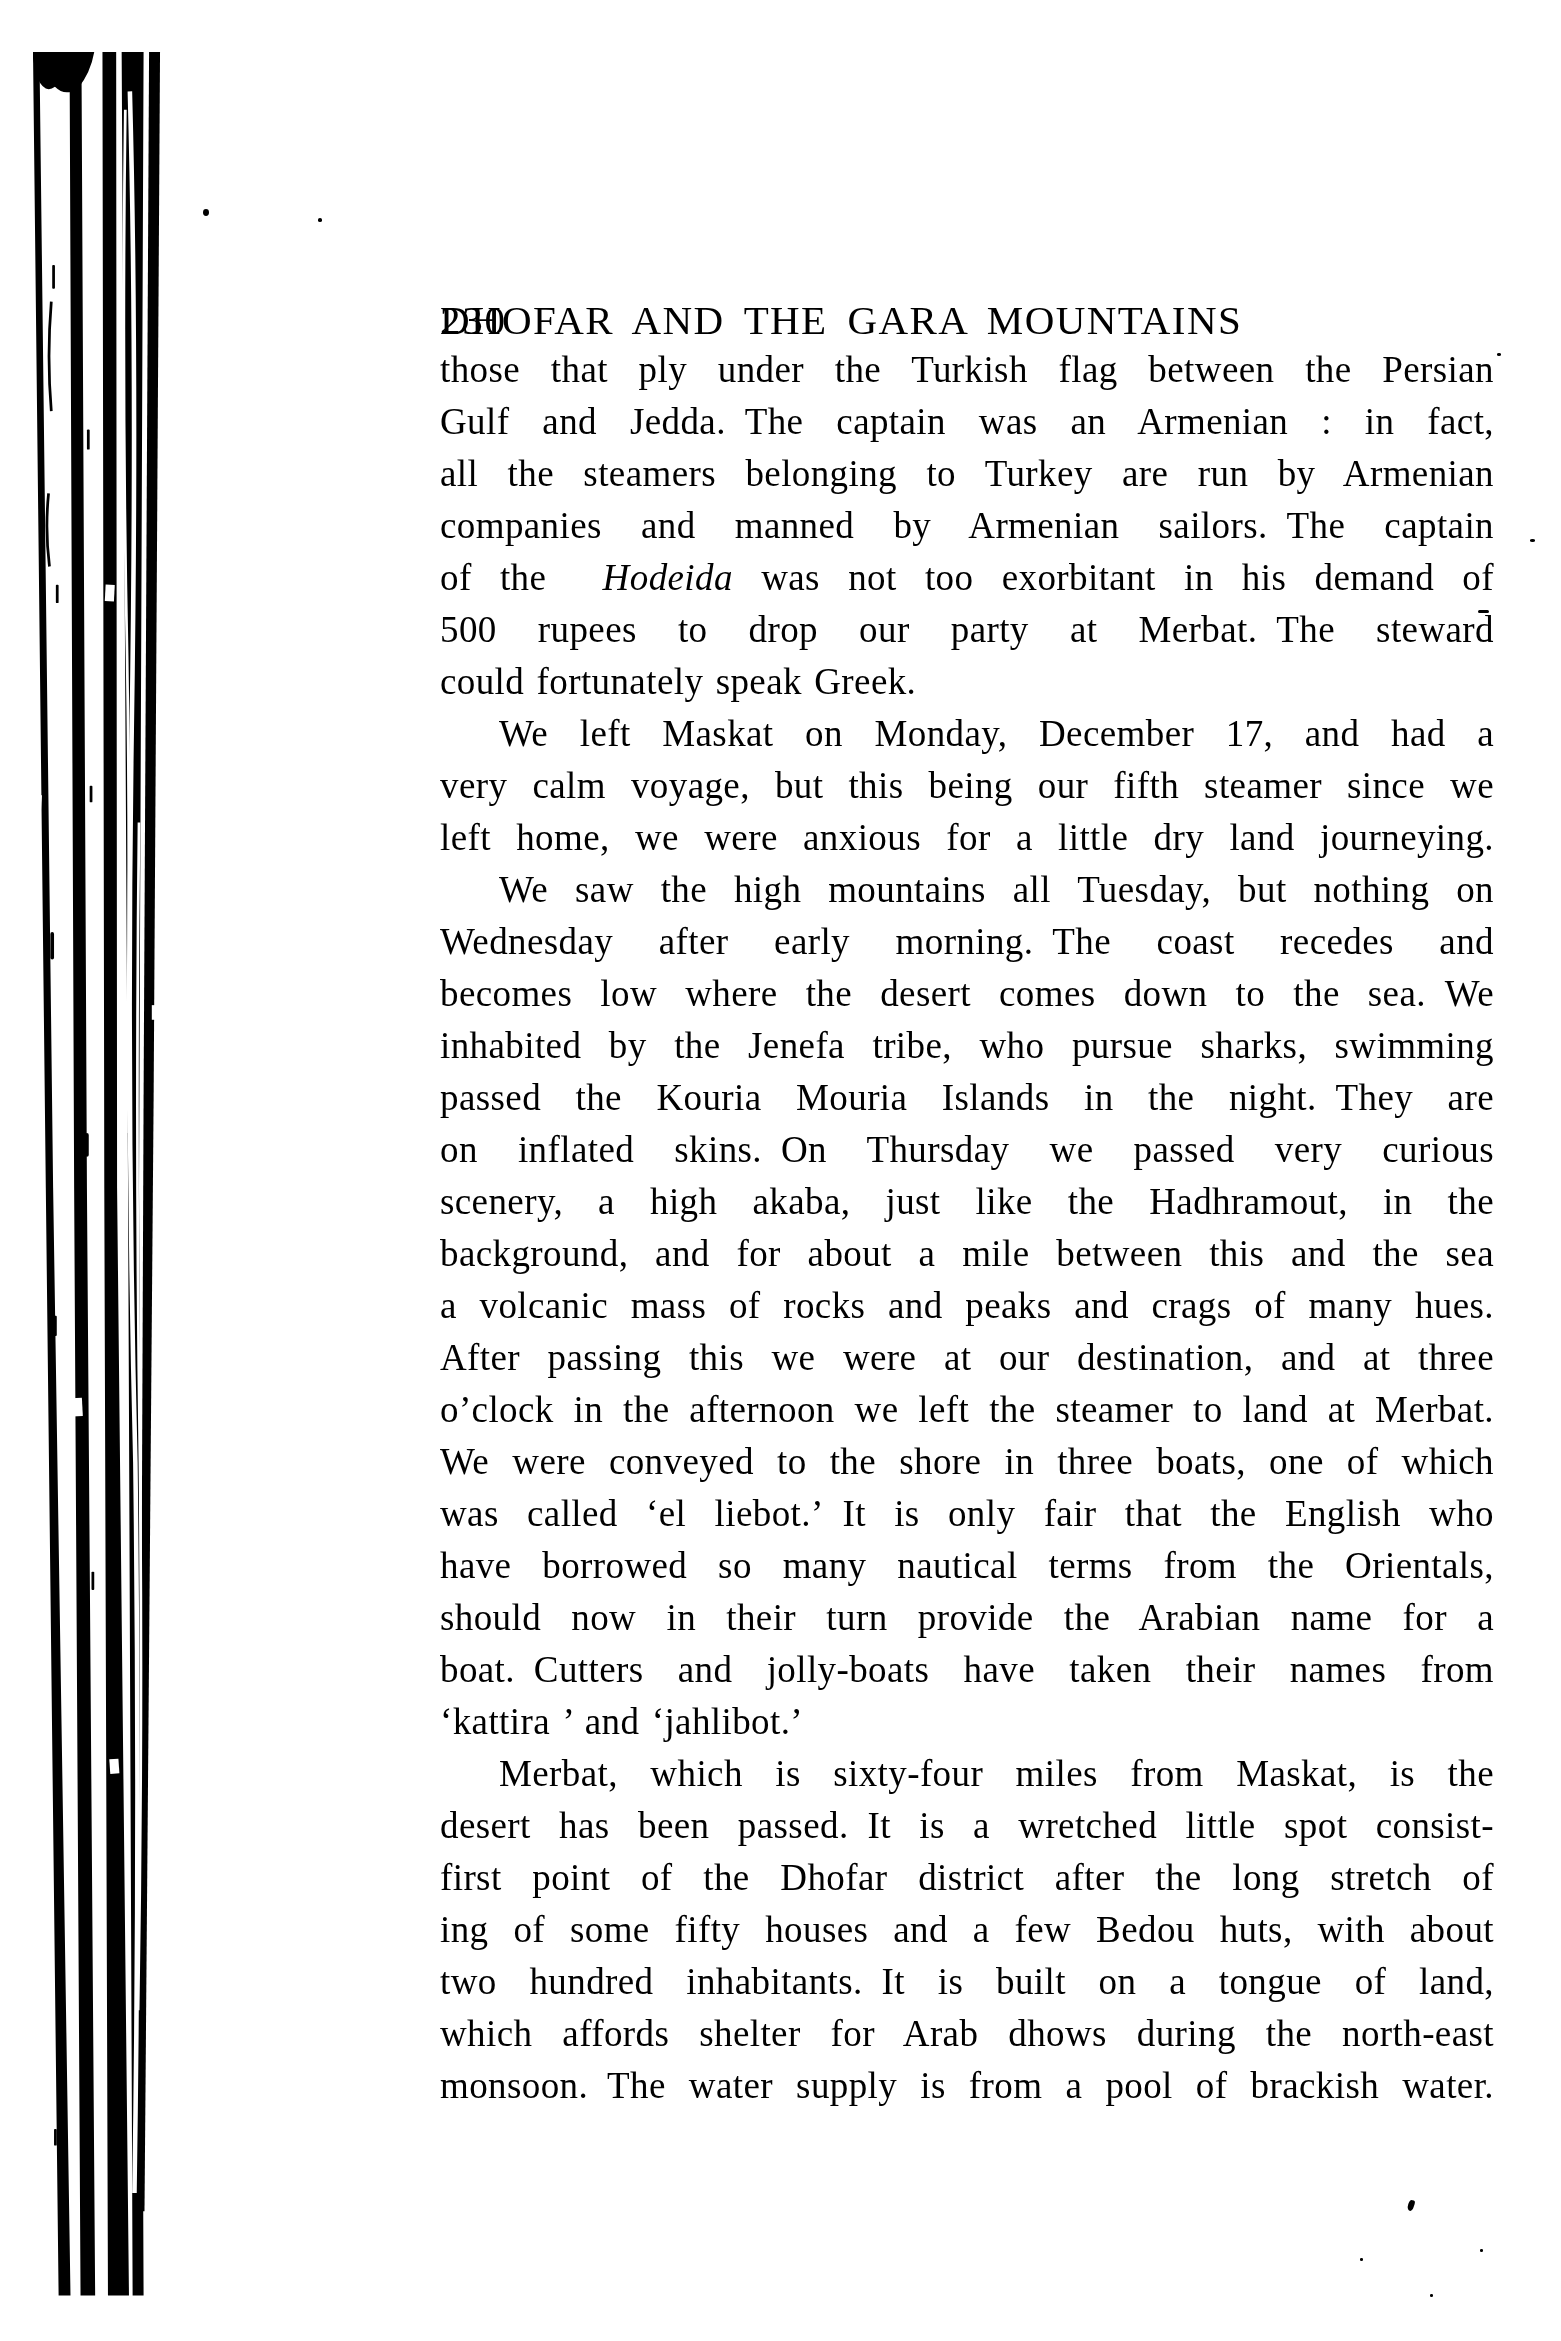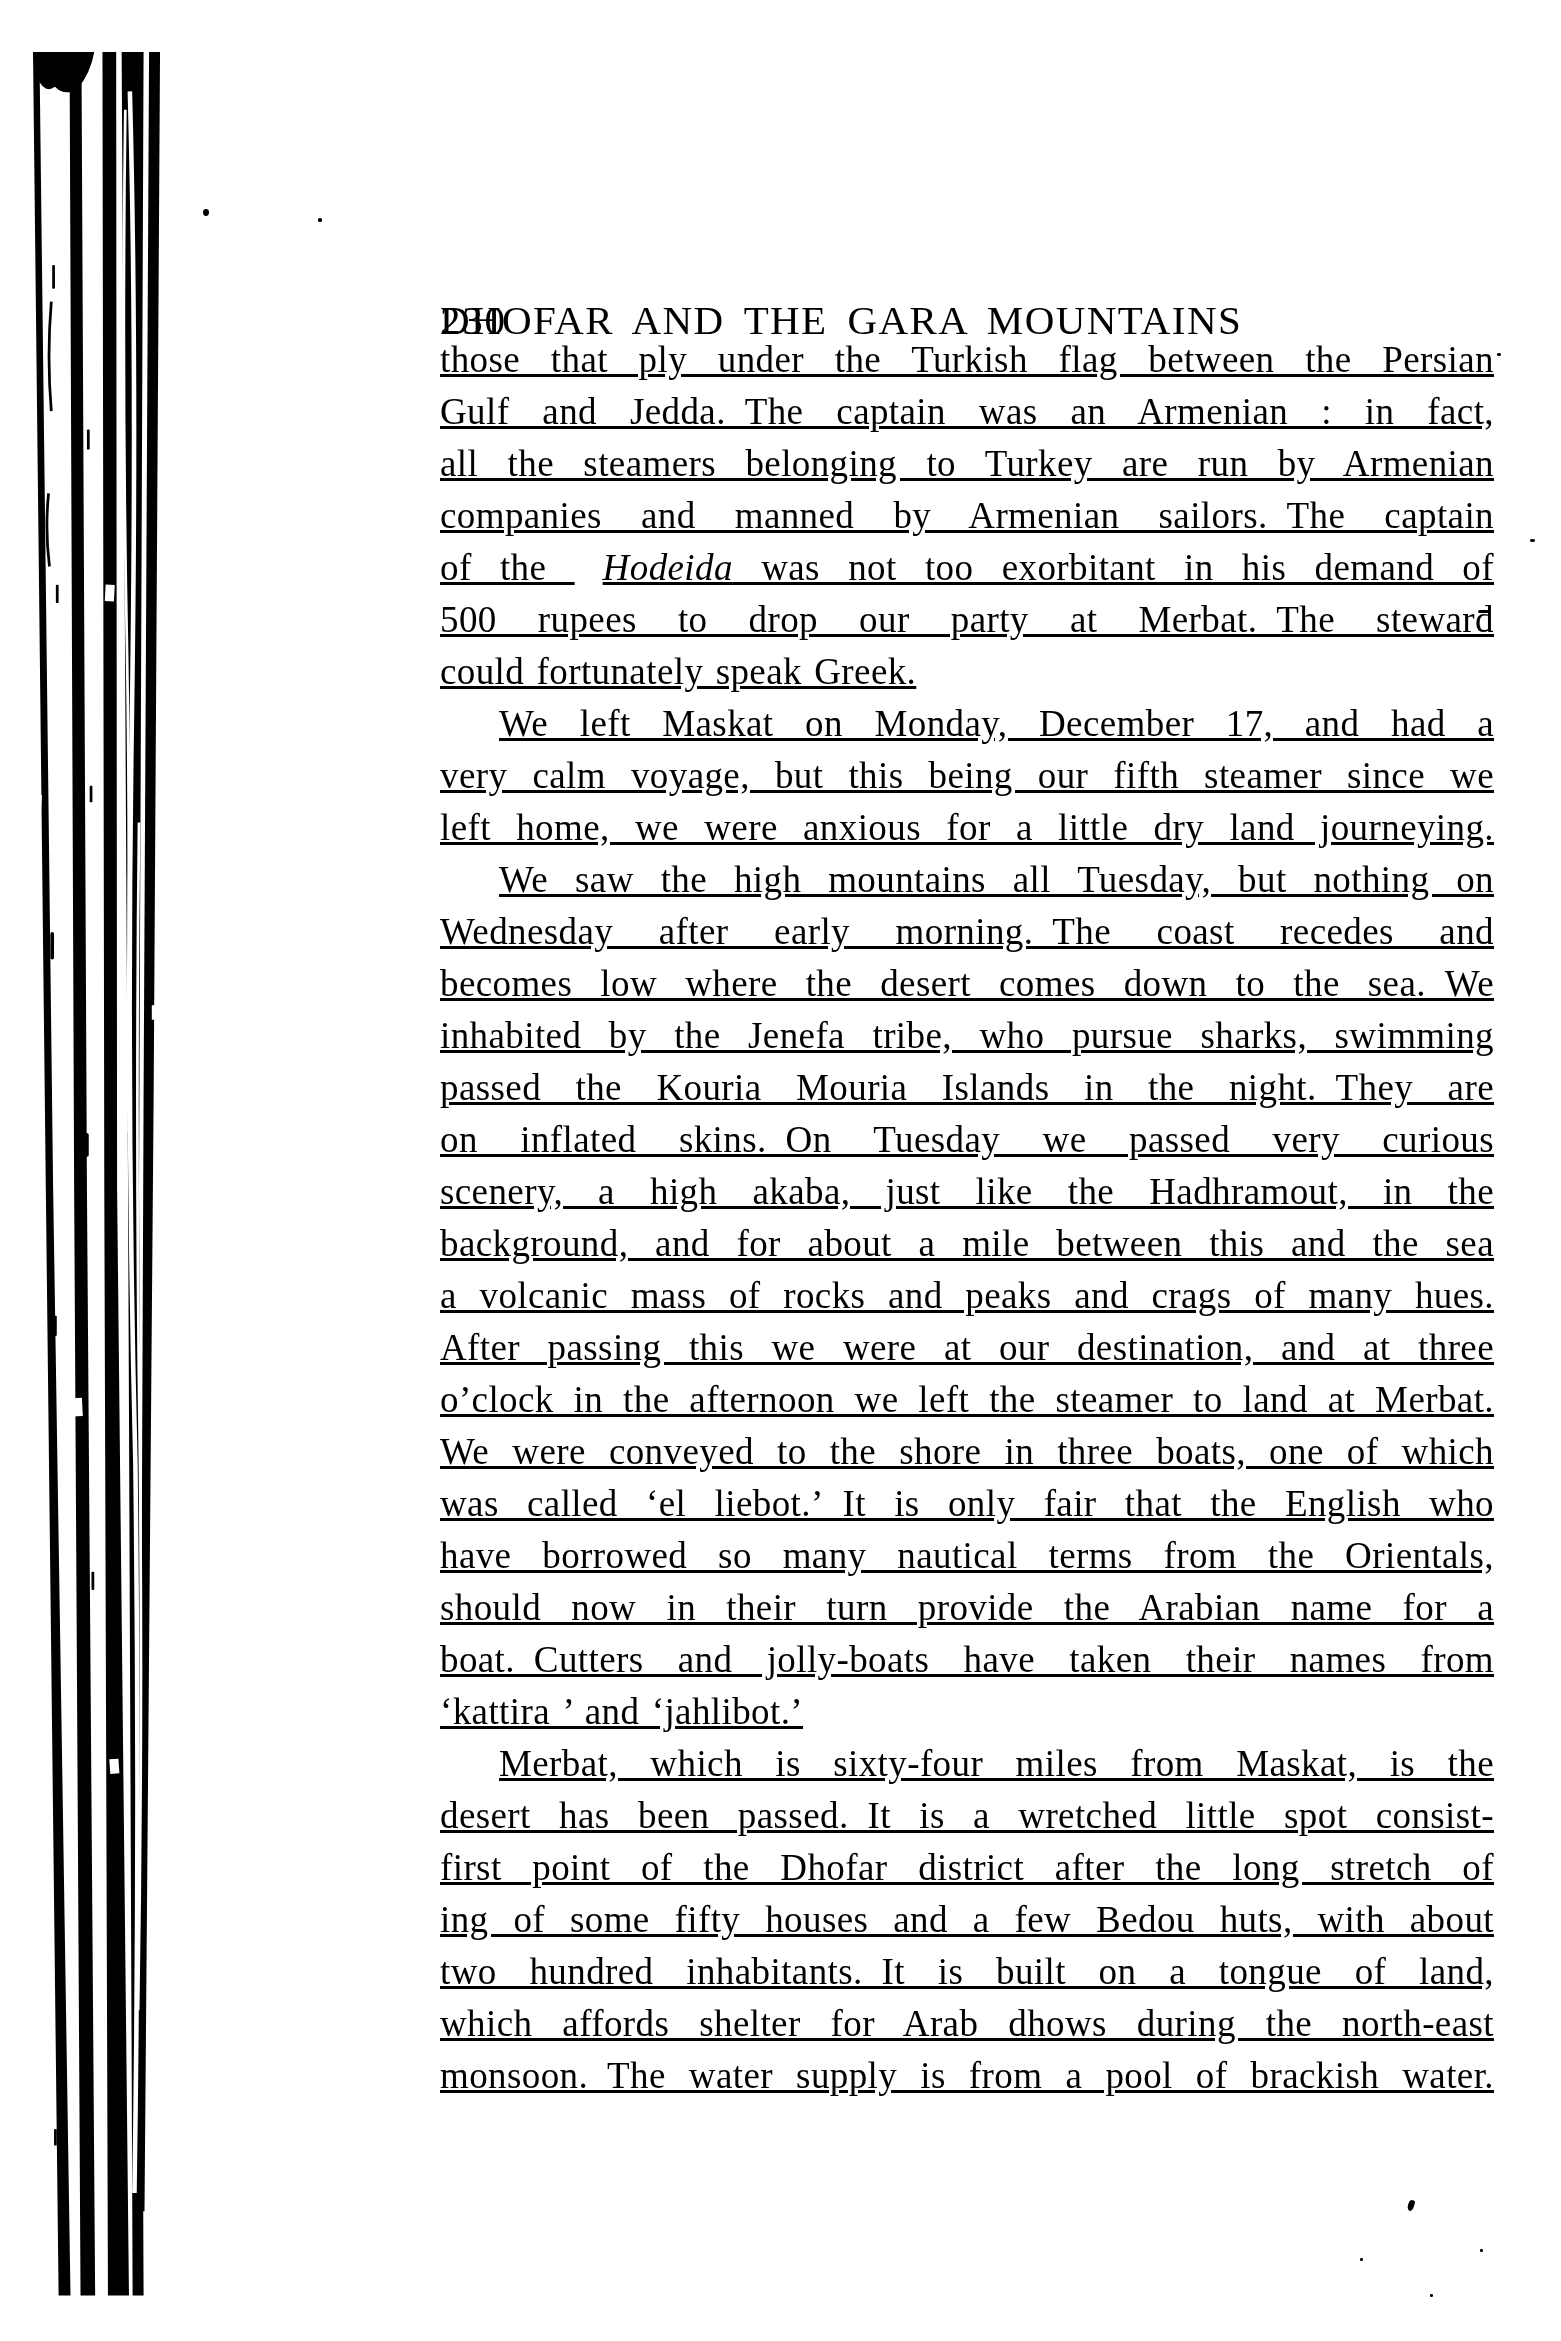--- a/index.html
+++ b/index.html
@@ -18,25 +18,24 @@
     position:absolute;left:440px;top:272px;width:1054px;height:46px;
     font-size:41px;line-height:1;white-space:nowrap;margin-top:28px;
   }
   .pageno{position:absolute;left:0;top:0;letter-spacing:1.8px;}
   .head-title{
     position:absolute;left:0;right:0;top:0;
     letter-spacing:1.4px;word-spacing:8.2px;
   }
   
   .text{
-    position:absolute;left:440px;top:334px;width:1054px;
+    position:absolute;left:440px;top:344px;width:1054px;
     font-size:37px;line-height:52px;
     letter-spacing:0.4px;word-spacing:2.7px;
     text-align:justify;
-    text-decoration:underline;
   }
   .line{height:52px;overflow:hidden;}
   .line.j::after{content:"";display:inline-block;width:100%;height:0;}
   .line.short{text-align:left;}
   .line.ind{text-indent:59px;}
   .it{font-style:italic;margin-left:28px;}
   
   .speck{position:absolute;background:#000;border-radius:50%;}
   .s1{left:203px;top:209px;width:6.4px;height:7.3px;}
   .s2{left:318px;top:218px;width:3.7px;height:3.7px;}
@@ -122,21 +121,21 @@
 
     <div class="line j ind">We left Maskat on Monday, December 17, and had a</div>
     <div class="line j">very calm voyage, but this being our fifth steamer since we</div>
     <div class="line j">left home, we were anxious for a little dry land journeying.</div>
 
     <div class="line j ind">We saw the high mountains all Tuesday, but nothing on</div>
     <div class="line j">Wednesday after early morning. The coast recedes and</div>
     <div class="line j">becomes low where the desert comes down to the sea. We</div>
     <div class="line j">inhabited by the Jenefa tribe, who pursue sharks, swimming</div>
     <div class="line j">passed the Kouria Mouria Islands in the night. They are</div>
-    <div class="line j">on inflated skins. On Tuesday we passed very curious</div>
+    <div class="line j">on inflated skins. On Thursday we passed very curious</div>
     <div class="line j">scenery, a high akaba, just like the Hadhramout, in the</div>
     <div class="line j">background, and for about a mile between this and the sea</div>
     <div class="line j">a volcanic mass of rocks and peaks and crags of many hues.</div>
     <div class="line j">After passing this we were at our destination, and at three</div>
     <div class="line j">o’clock in the afternoon we left the steamer to land at Merbat.</div>
     <div class="line j">We were conveyed to the shore in three boats, one of which</div>
     <div class="line j">was called ‘el liebot.’ It is only fair that the English who</div>
     <div class="line j">have borrowed so many nautical terms from the Orientals,</div>
     <div class="line j">should now in their turn provide the Arabian name for a</div>
     <div class="line j">boat. Cutters and jolly-boats have taken their names from</div>

